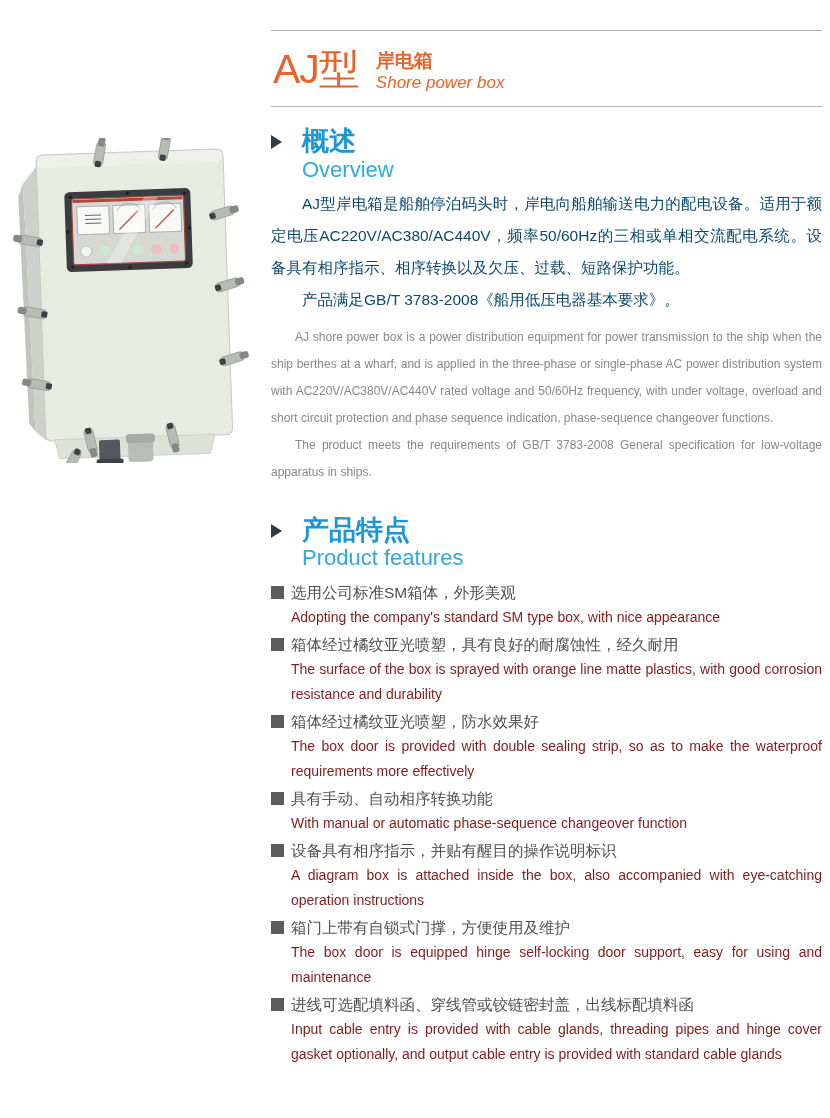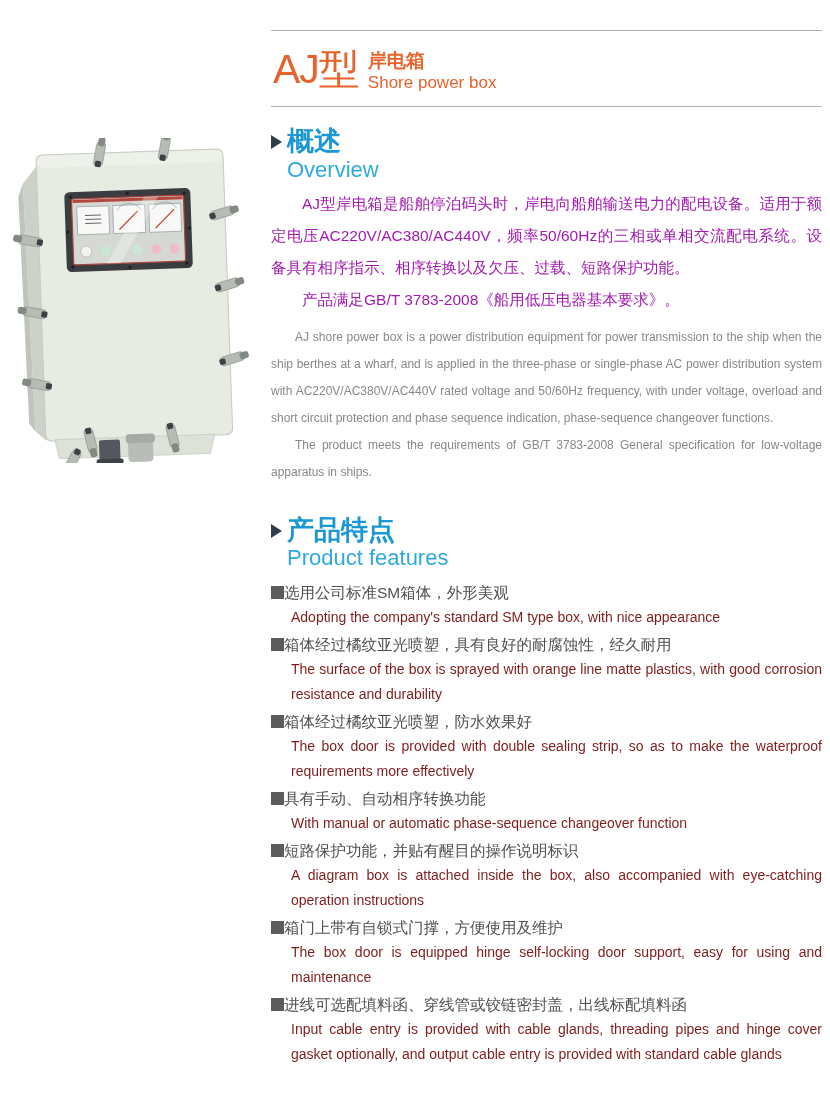--- a/index.html
+++ b/index.html
@@ -11,45 +11,45 @@
   .page{position:absolute;inset:0;}
 
   
   .product-photo{position:absolute;left:8px;top:138px;width:248px;height:325px;}
 
   
   .content{position:absolute;left:271px;top:0;width:551px;}
 
   .title-block{
     margin-top:30px;border-top:1px solid #aeb0b2;border-bottom:1px solid #aeb0b2;
-    padding:15px 0 13px 2px;display:flex;align-items:center;gap:9px;
+    padding:15px 0 13px 2px;display:flex;align-items:center;gap:17px;
   }
   .title-model{font-size:41px;line-height:1;color:#e8632c;letter-spacing:-1px;}
   .title-sub{display:flex;flex-direction:column;justify-content:center;margin-top:4px;}
   .title-sub-zh{font-size:19px;font-weight:bold;color:#e8632c;line-height:1.2;}
-  .title-sub-en{font-size:17px;color:#e8632c;line-height:1.2;}
-
-  .section-heading{display:flex;align-items:flex-start;gap:5px;}
+  .title-sub-en{font-size:17px;color:#e8632c;line-height:1.2;font-style:italic;}
+
+  .section-heading{display:flex;align-items:flex-start;gap:20px;}
   .overview .section-heading{margin-top:20px;}
   .features .section-heading{margin-top:30px;}
   .tri{width:0;height:0;border-left:11px solid #2f3e4b;border-top:7px solid transparent;
        border-bottom:7px solid transparent;margin-top:8px;flex:none;}
   .h-zh{font-size:27px;font-weight:bold;color:#1b97d5;line-height:1.05;}
   .h-en{font-size:22px;color:#2ea9e0;line-height:1.15;margin-top:1px;}
 
-  .zh-para{margin:0;font-size:15.5px;color:#a21caf;line-height:32px;
+  .zh-para{margin:0;font-size:15.5px;color:#0c4a6e;line-height:32px;
            text-align:justify;text-indent:2em;}
   .zh-para.first{margin-top:6px;}
   .en-para{margin:0;font-size:12px;color:#86888b;line-height:27px;
            text-align:justify;text-indent:2em;}
   .en-para.first{margin-top:8px;}
 
   #feature-list{margin-top:10px;}
   .feature-item{margin-bottom:2px;}
-  .feature-zh{display:flex;align-items:center;font-size:15.5px;color:#4e5053;line-height:25px;}
+  .feature-zh{display:flex;align-items:center;gap:7px;font-size:15.5px;color:#4e5053;line-height:25px;}
   .bullet-square{width:13px;height:13px;background:#5b5c5e;flex:none;}
   .feature-en{margin:0 0 0 20px;font-size:14px;color:#7f1d1d;line-height:25px;text-align:justify;}
 </style>
 </head>
 <body>
 
 <div class="page">
 
   <div class="product-photo">
     <svg viewBox="0 0 248 325" width="248" height="325" role="img">
@@ -188,21 +188,21 @@
     <div class="feature-zh">
       <span class="bullet-square"></span>
       <span>具有手动、自动相序转换功能</span>
     </div>
     <div class="feature-en">With manual or automatic phase-sequence changeover function</div>
   </div>
 
   <div class="feature-item">
     <div class="feature-zh">
       <span class="bullet-square"></span>
-      <span>短路保护功能，并贴有醒目的操作说明标识</span>
+      <span>设备具有相序指示，并贴有醒目的操作说明标识</span>
     </div>
     <div class="feature-en">A diagram box is attached inside the box, also accompanied with eye-catching operation instructions</div>
   </div>
 
   <div class="feature-item">
     <div class="feature-zh">
       <span class="bullet-square"></span>
       <span>箱门上带有自锁式门撑，方便使用及维护</span>
     </div>
     <div class="feature-en">The box door is equipped hinge self-locking door support, easy for using and maintenance</div>

